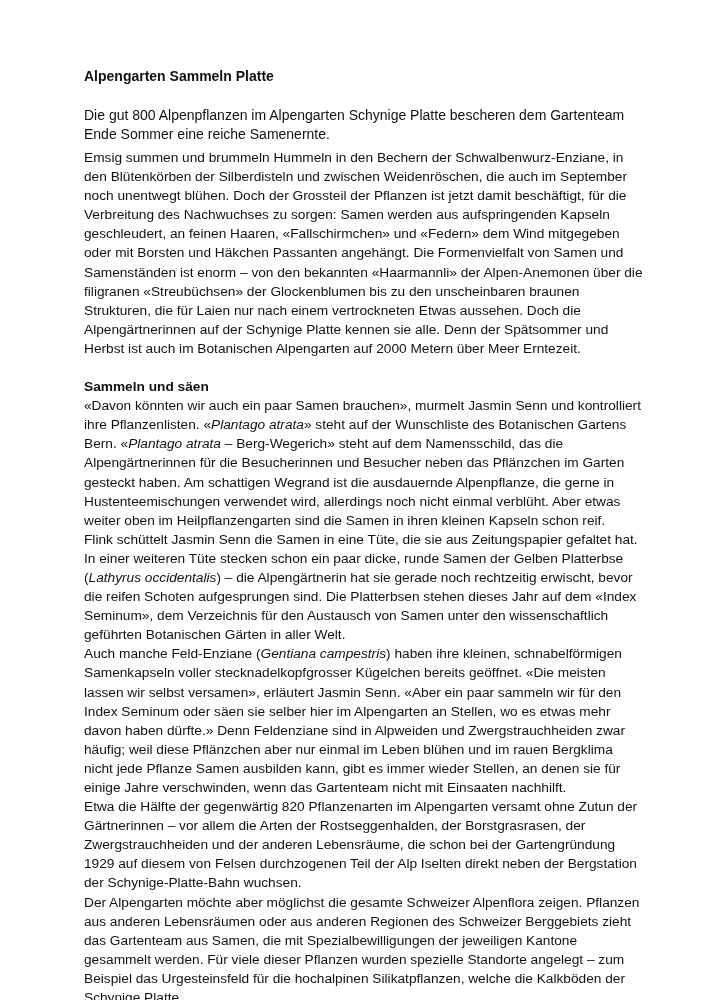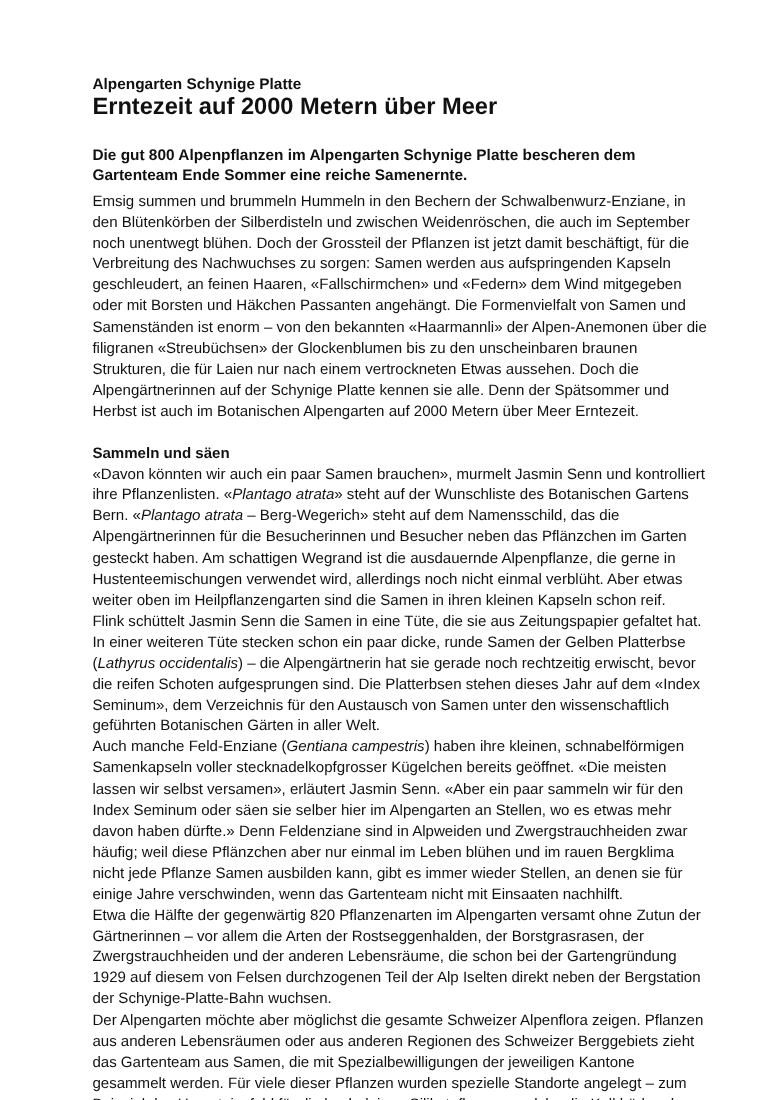--- a/index.html
+++ b/index.html
@@ -3,32 +3,31 @@
 <meta charset="utf-8">
 <style>
   html, body { margin: 0; padding: 0; background: #ffffff; }
   body { width: 707px; height: 1000px; overflow: hidden; position: relative; }
   .page {
     position: absolute; left: 84px; top: 68px; width: 560px;
     font-family: "Liberation Sans", sans-serif; color: #111;
   }
   .kicker { font-size: 14px; font-weight: bold; line-height: 17px; margin: 0; }
   .title { font-size: 21.5px; font-weight: bold; line-height: 25px; margin: 0; }
-  .lead { font-size: 14px; font-weight: bold; line-height: 19px; margin: 21px 0 1px 0; }
+  .lead { font-size: 14px; font-weight: normal; line-height: 19px; margin: 21px 0 1px 0; }
   .p { font-size: 13.7px; line-height: 19.1px; margin: 0; }
   .first-p { margin-top: 4px; }
   .sub { font-size: 13.7px; font-weight: bold; line-height: 19.1px; margin: 19px 0 0 0; }
   i { font-style: italic; }
 </style>
 </head>
 <body>
 
 <div class="page">
-  <p class="kicker">Alpengarten Schynige Platte</p>
-  <h1 class="title">Erntezeit auf 2000 Metern über Meer</h1>
+  <p class="kicker">Alpengarten Sammeln Platte</p>
   <p class="lead">Die gut 800 Alpenpflanzen im Alpengarten Schynige Platte bescheren dem Gartenteam Ende Sommer eine reiche Samenernte.</p>
 
   <p class="p first-p">Emsig summen und brummeln Hummeln in den Bechern der Schwalbenwurz-Enziane, in den Blütenkörben der Silberdisteln und zwischen Weidenröschen, die auch im September noch unentwegt blühen. Doch der Grossteil der Pflanzen ist jetzt damit beschäftigt, für die Verbreitung des Nachwuchses zu sorgen: Samen werden aus aufspringenden Kapseln geschleudert, an feinen Haaren, «Fallschirmchen» und «Federn» dem Wind mitgegeben oder mit Borsten und Häkchen Passanten angehängt. Die Formenvielfalt von Samen und Samenständen ist enorm – von den bekannten «Haarmannli» der Alpen-Anemonen über die filigranen «Streubüchsen» der Glockenblumen bis zu den unscheinbaren braunen Strukturen, die für Laien nur nach einem vertrockneten Etwas aussehen. Doch die Alpengärtnerinnen auf der Schynige Platte kennen sie alle. Denn der Spätsommer und Herbst ist auch im Botanischen Alpengarten auf 2000 Metern über Meer Erntezeit.</p>
 
   <h2 class="sub">Sammeln und säen</h2>
   <p class="p"><span>«Davon könnten wir auch ein paar Samen brauchen», murmelt Jasmin Senn und kontrolliert ihre Pflanzenlisten. «</span><i>Plantago atrata</i><span>» steht auf der Wunschliste des Botanischen Gartens Bern. «</span><i>Plantago atrata</i><span> – Berg-Wegerich» steht auf dem Namensschild, das die Alpengärtnerinnen für die Besucherinnen und Besucher neben das Pflänzchen im Garten gesteckt haben. Am schattigen Wegrand ist die ausdauernde Alpenpflanze, die gerne in Hustenteemischungen verwendet wird, allerdings noch nicht einmal verblüht. Aber etwas weiter oben im Heilpflanzengarten sind die Samen in ihren kleinen Kapseln schon reif.</span></p>
   <p class="p"><span>Flink schüttelt Jasmin Senn die Samen in eine Tüte, die sie aus Zeitungspapier gefaltet hat. In einer weiteren Tüte stecken schon ein paar dicke, runde Samen der Gelben Platterbse (</span><i>Lathyrus occidentalis</i><span>) – die Alpengärtnerin hat sie gerade noch rechtzeitig erwischt, bevor die reifen Schoten aufgesprungen sind. Die Platterbsen stehen dieses Jahr auf dem «Index Seminum», dem Verzeichnis für den Austausch von Samen unter den wissenschaftlich geführten Botanischen Gärten in aller Welt.</span></p>
   <p class="p"><span>Auch manche Feld-Enziane (</span><i>Gentiana campestris</i><span>) haben ihre kleinen, schnabelförmigen Samenkapseln voller stecknadelkopfgrosser Kügelchen bereits geöffnet. «Die meisten lassen wir selbst versamen», erläutert Jasmin Senn. «Aber ein paar sammeln wir für den Index Seminum oder säen sie selber hier im Alpengarten an Stellen, wo es etwas mehr davon haben dürfte.» Denn Feldenziane sind in Alpweiden und Zwergstrauchheiden zwar häufig; weil diese Pflänzchen aber nur einmal im Leben blühen und im rauen Bergklima nicht jede Pflanze Samen ausbilden kann, gibt es immer wieder Stellen, an denen sie für einige Jahre verschwinden, wenn das Gartenteam nicht mit Einsaaten nachhilft.</span></p>
 
   <p class="p">Etwa die Hälfte der gegenwärtig 820 Pflanzenarten im Alpengarten versamt ohne Zutun der Gärtnerinnen – vor allem die Arten der Rostseggenhalden, der Borstgrasrasen, der Zwergstrauchheiden und der anderen Lebensräume, die schon bei der Gartengründung 1929 auf diesem von Felsen durchzogenen Teil der Alp Iselten direkt neben der Bergstation der Schynige-Platte-Bahn wuchsen.</p>

